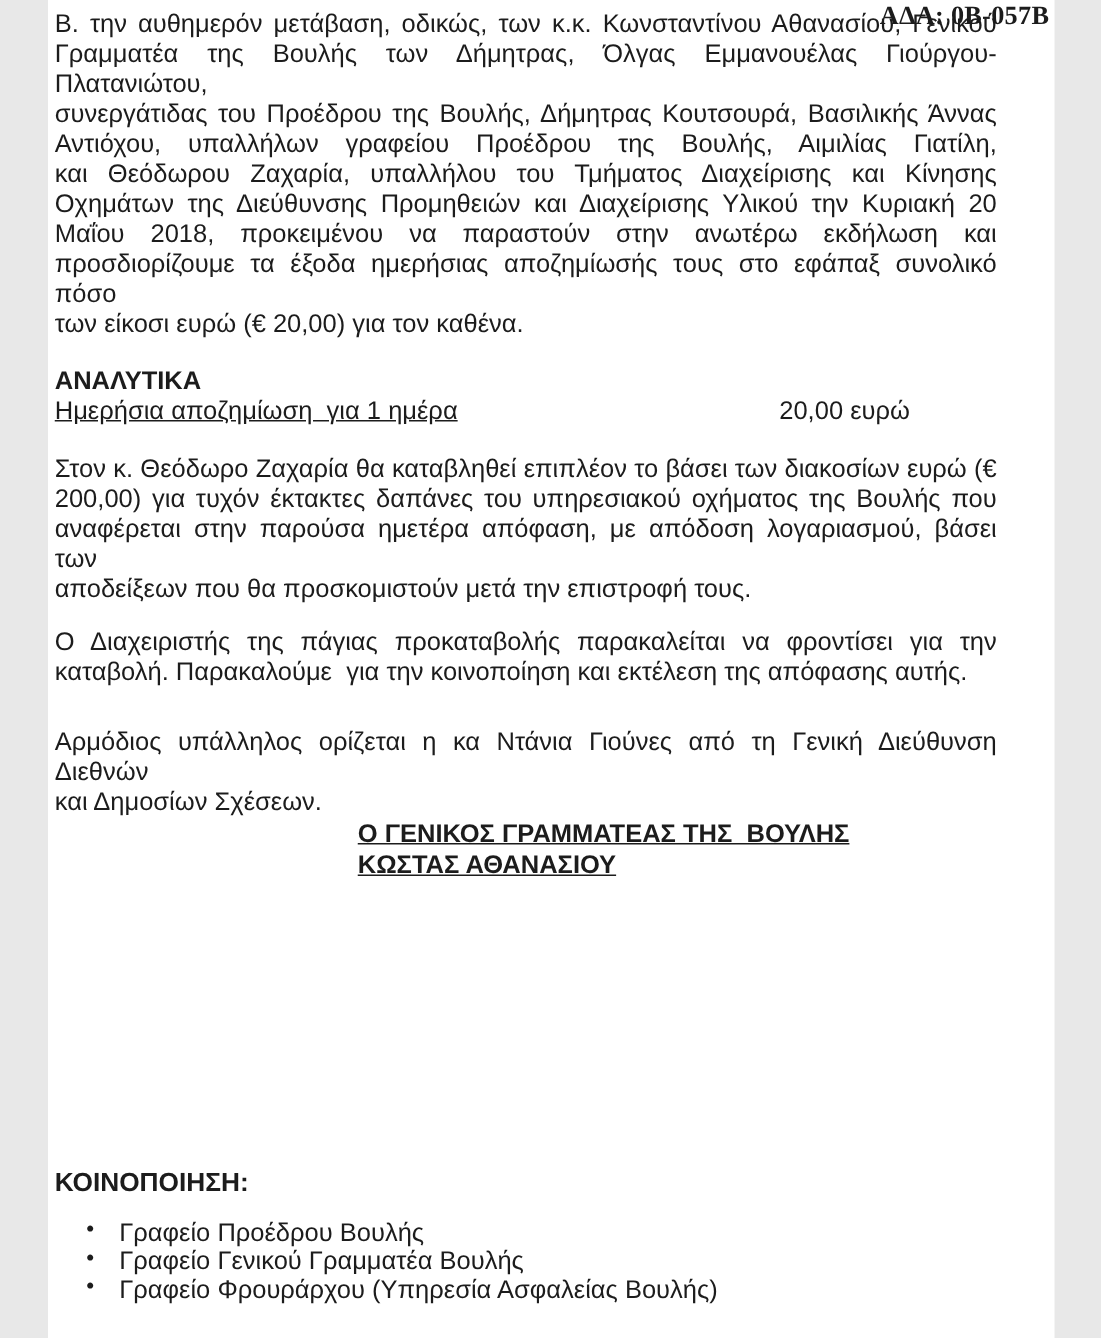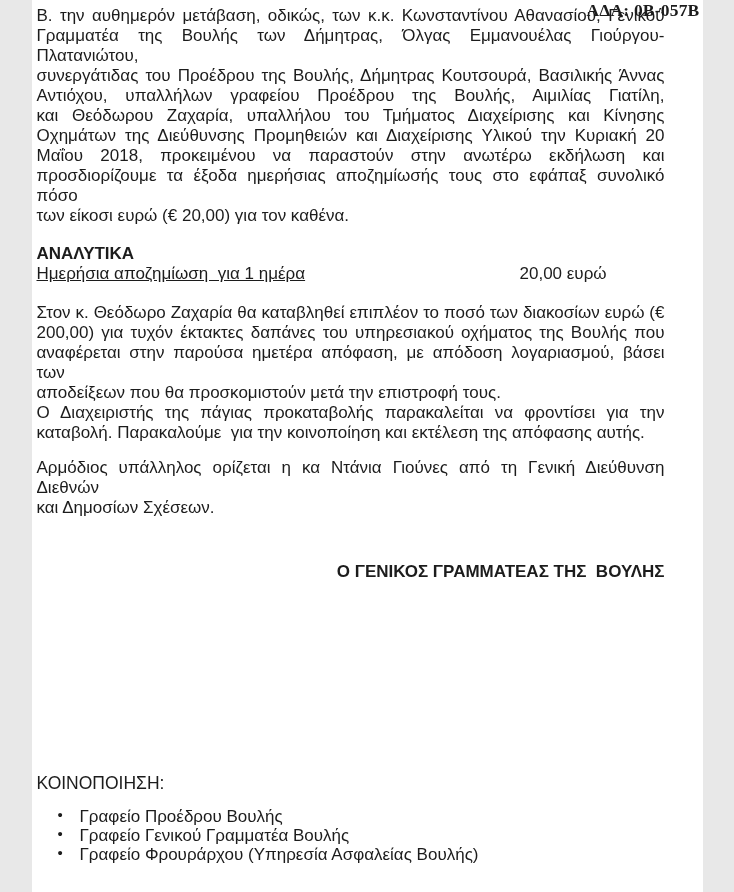--- a/index.html
+++ b/index.html
@@ -27,32 +27,32 @@
   .line.j{
     white-space:normal;
     text-align:justify;
     text-align-last:justify;
     -moz-text-align-last:justify;
   }
   .analytika{margin-top:18px;font-weight:bold;}
   .perdiem{position:relative;text-decoration:underline;}
   .perdiem .amount{position:absolute;left:483px;top:0;white-space:nowrap;}
   .p2{margin-top:19px;}
-  .p3{}
-  .p4{margin-top:15px;}
+  .p3{margin-top:15px;}
+  .p4{margin-top:27px;}
   .sig{
-    margin-top:43px;
     padding-left:202px;
-    text-align:right;
+    text-align:left;
     font-weight:bold;
     line-height:21px;
+    text-decoration:underline;
   }
   .dist-heading{
     margin-top:191px;
-    font-weight:normal;
+    font-weight:bold;
     font-size:17.5px;
   }
   ul.dist{
     list-style:none;
     margin:14px 0 0 0;padding:0;
     line-height:19px;
   }
   ul.dist li{
     position:relative;
     padding-left:43px;
@@ -85,38 +85,39 @@
       </div>
 
     <div class="analytika">ΑΝΑΛΥΤΙΚΑ</div>
 
     <div class="perdiem">
       <span class="line">Ημερήσια αποζημίωση  για 1 ημέρα</span>
       <span class="amount">20,00 ευρώ</span>
     </div>
 
     <div class="para p2">
-        <div class="line j">Στον κ. Θεόδωρο Ζαχαρία θα καταβληθεί επιπλέον το ποσό των διακοσίων ευρώ (€</div>
+        <div class="line j">Στον κ. Θεόδωρο Ζαχαρία θα καταβληθεί επιπλέον το βάσει των διακοσίων ευρώ (€</div>
         <div class="line j">200,00) για τυχόν έκτακτες δαπάνες του υπηρεσιακού οχήματος της Βουλής που</div>
         <div class="line j">αναφέρεται στην παρούσα ημετέρα απόφαση, με απόδοση λογαριασμού, βάσει των</div>
         <div class="line">αποδείξεων που θα προσκομιστούν μετά την επιστροφή τους.</div>
       </div>
 
     <div class="para p3">
         <div class="line j">Ο Διαχειριστής της πάγιας προκαταβολής παρακαλείται να φροντίσει για την</div>
         <div class="line">καταβολή. Παρακαλούμε  για την κοινοποίηση και εκτέλεση της απόφασης αυτής.</div>
       </div>
 
     <div class="para p4">
         <div class="line j">Αρμόδιος υπάλληλος ορίζεται η κα Ντάνια Γιούνες από τη Γενική Διεύθυνση Διεθνών</div>
         <div class="line">και Δημοσίων Σχέσεων.</div>
       </div>
 
     <div class="sig">
       <div style="white-space:pre-wrap;">Ο ΓΕΝΙΚΟΣ ΓΡΑΜΜΑΤΕΑΣ ΤΗΣ  ΒΟΥΛΗΣ</div>
+      <div>ΚΩΣΤΑΣ ΑΘΑΝΑΣΙΟΥ</div>
     </div>
 
     <div class="dist-heading">ΚΟΙΝΟΠΟΙΗΣΗ:</div>
 
     <ul class="dist" id="dist-list">
       <li>
         <span class="dot">•</span>
         <div class="t main">Γραφείο Προέδρου Βουλής</div>
 
       </li>

